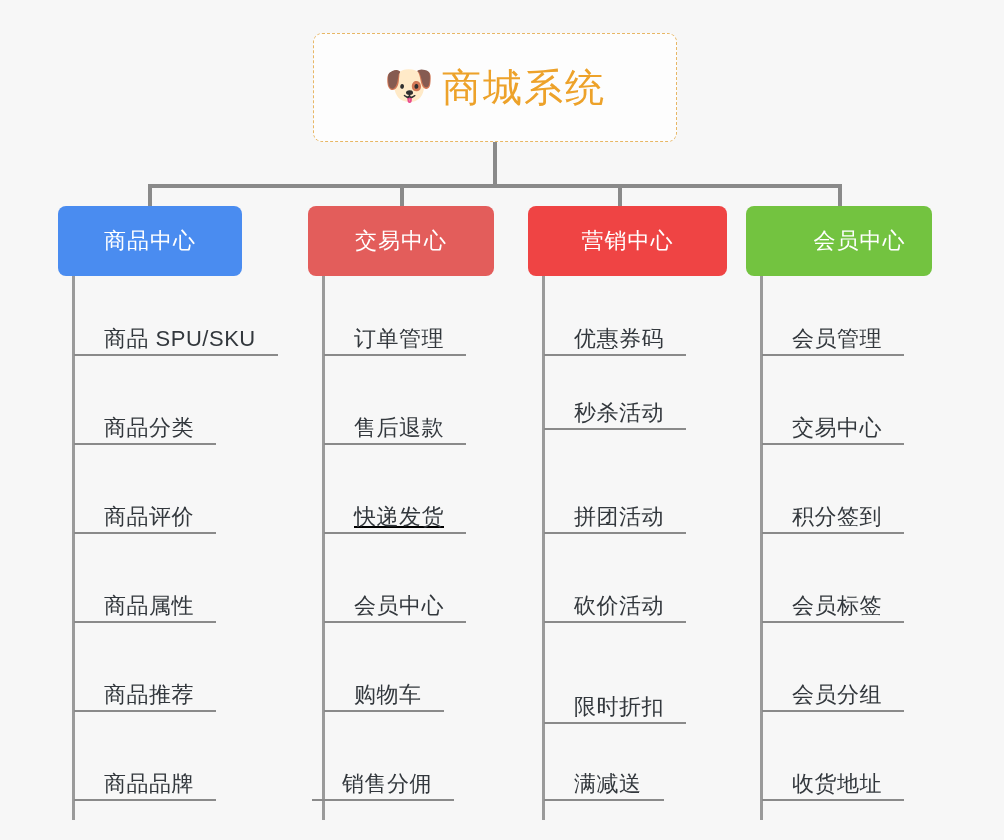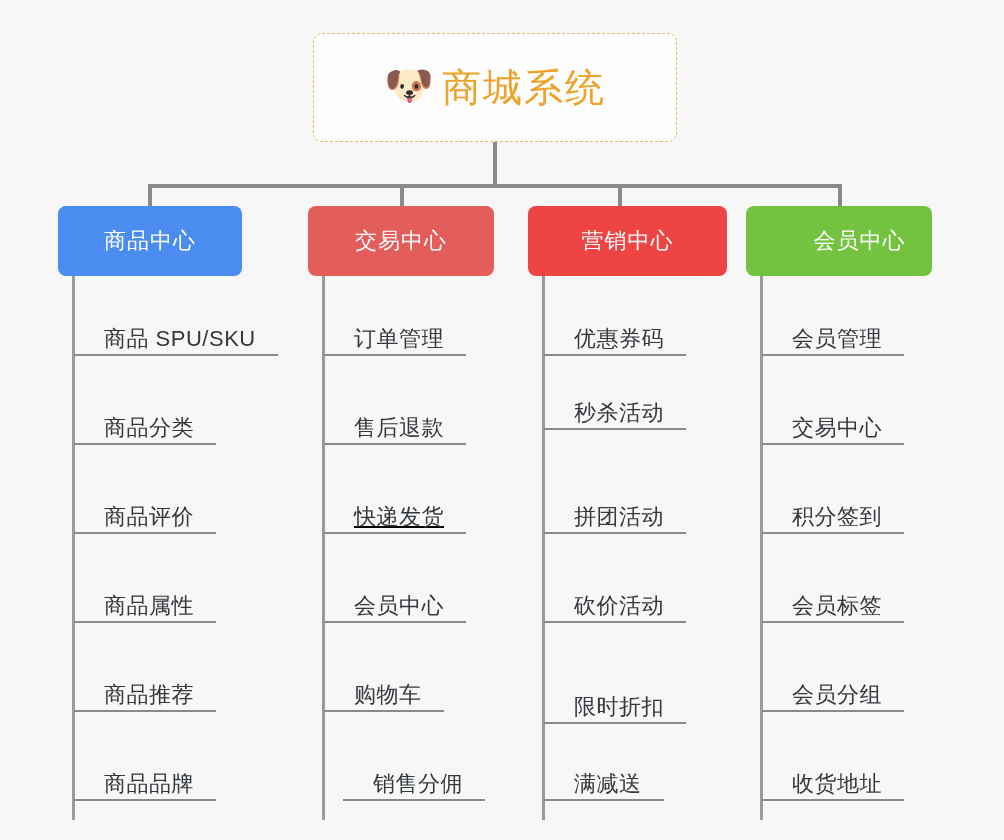--- a/index.html
+++ b/index.html
@@ -162,21 +162,21 @@
       </div>
       <div class="leaf" style="left: 324px; top: 490px; border-bottom-color: rgb(138, 138, 138); width: 142px; text-decoration: underline;">
         <span class="leaf-label">快递发货</span>
       </div>
       <div class="leaf" style="left: 324px; top: 579px; border-bottom-color: rgb(138, 138, 138); width: 142px;">
         <span class="leaf-label">会员中心</span>
       </div>
       <div class="leaf" style="left: 324px; top: 668px; border-bottom-color: rgb(138, 138, 138); width: 119.5px;">
         <span class="leaf-label">购物车</span>
       </div>
-      <div class="leaf" style="left: 343px; top: 757px; border-bottom-color: rgb(138, 138, 138); width: 142px;">
+      <div class="leaf" style="left: 312px; top: 757px; border-bottom-color: rgb(138, 138, 138); width: 142px;">
         <span class="leaf-label">销售分佣</span>
       </div>
       <div class="leaf" style="left: 544px; top: 312px; border-bottom-color: rgb(138, 138, 138); width: 142px;">
         <span class="leaf-label">优惠券码</span>
       </div>
       <div class="leaf" style="left: 544px; top: 386px; border-bottom-color: rgb(138, 138, 138); width: 142px;">
         <span class="leaf-label">秒杀活动</span>
       </div>
       <div class="leaf" style="left: 544px; top: 490px; border-bottom-color: rgb(138, 138, 138); width: 142px;">
         <span class="leaf-label">拼团活动</span>

